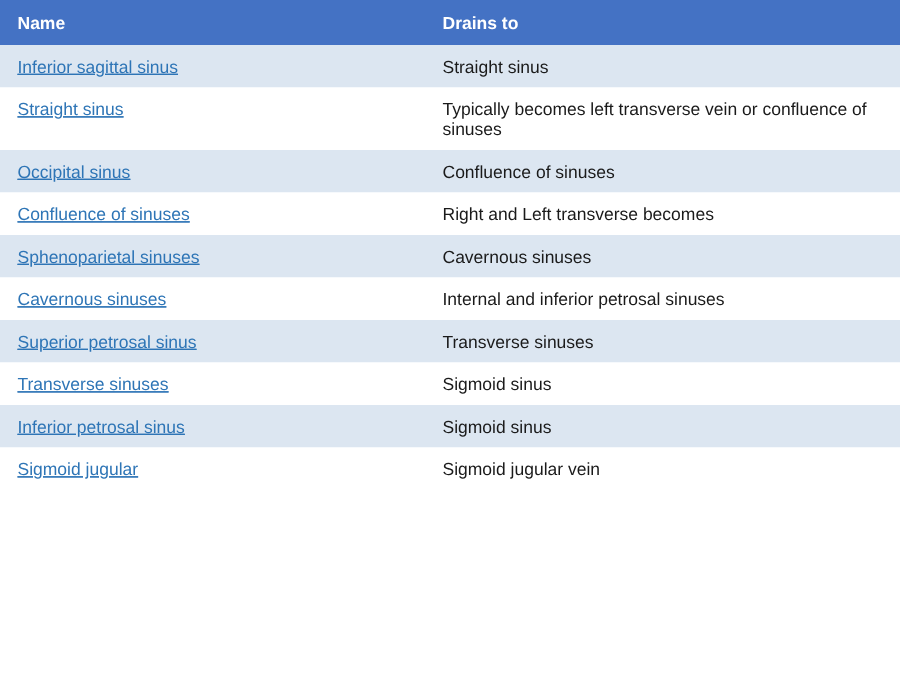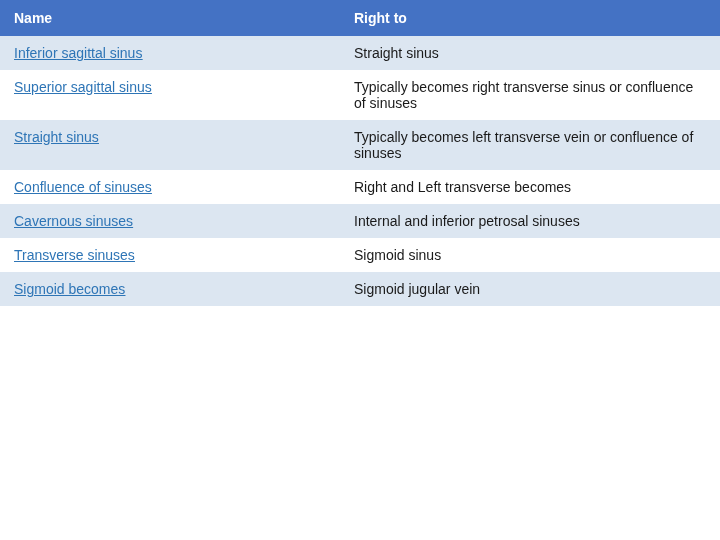--- a/index.html
+++ b/index.html
@@ -69,47 +69,59 @@
 
 <div class="table-container">
   <table>
     <colgroup>
       <col class="name-col">
       <col class="drains-col">
     </colgroup>
     <thead>
       <tr>
         <th>Name</th>
-        <th>Right to</th>
+        <th>Drains to</th>
       </tr>
     </thead>
     <tbody id="table-body">
     <tr>
           <td><a href="#">Inferior sagittal sinus</a></td>
           <td>Straight sinus</td>
         </tr>
         <tr>
-          <td><a href="#">Superior sagittal sinus</a></td>
-          <td>Typically becomes right transverse sinus or confluence of sinuses</td>
+          <td><a href="#">Straight sinus</a></td>
+          <td>Typically becomes left transverse vein or confluence of sinuses</td>
         </tr>
         <tr>
-          <td><a href="#">Straight sinus</a></td>
-          <td>Typically becomes left transverse vein or confluence of sinuses</td>
+          <td><a href="#">Occipital sinus</a></td>
+          <td>Confluence of sinuses</td>
         </tr>
         <tr>
           <td><a href="#">Confluence of sinuses</a></td>
           <td>Right and Left transverse becomes</td>
         </tr>
         <tr>
+          <td><a href="#">Sphenoparietal sinuses</a></td>
+          <td>Cavernous sinuses</td>
+        </tr>
+        <tr>
           <td><a href="#">Cavernous sinuses</a></td>
           <td>Internal and inferior petrosal sinuses</td>
+        </tr>
+        <tr>
+          <td><a href="#">Superior petrosal sinus</a></td>
+          <td>Transverse sinuses</td>
         </tr>
         <tr>
           <td><a href="#">Transverse sinuses</a></td>
           <td>Sigmoid sinus</td>
         </tr>
         <tr>
-          <td><a href="#">Sigmoid becomes</a></td>
+          <td><a href="#">Inferior petrosal sinus</a></td>
+          <td>Sigmoid sinus</td>
+        </tr>
+        <tr>
+          <td><a href="#">Sigmoid jugular</a></td>
           <td>Sigmoid jugular vein</td>
         </tr>
       </tbody>
   </table>
 </div>
 
 </body></html>

